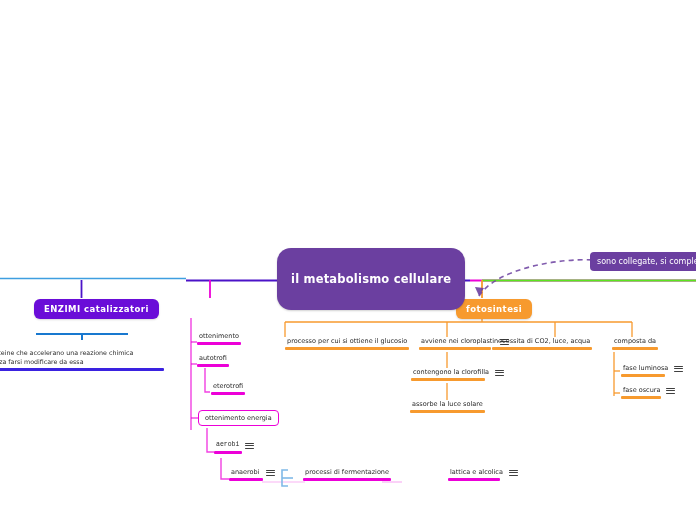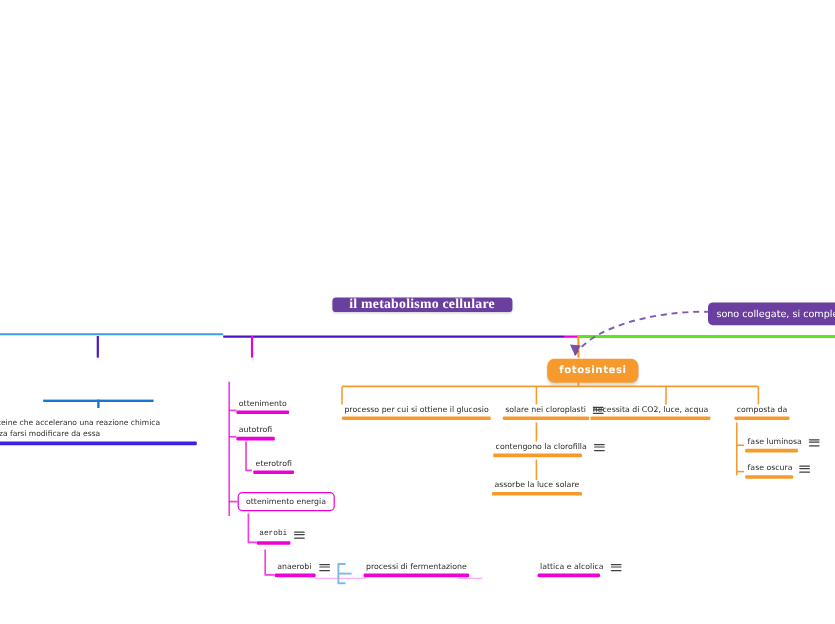--- a/index.html
+++ b/index.html
@@ -30,25 +30,24 @@
   }
 
   
   .root-node {
     position: absolute;
     background: #6b3fa0;
     color: #ffffff;
     font-weight: bold;
     font-size: 11.5px;
     letter-spacing: .2px;
-    border-radius: 3px;
-    padding: 0 14px;
+    border-radius: 14px;
+    padding: 24px 14px;
     white-space: nowrap;
     box-shadow: 0 1px 2px rgba(0,0,0,.18);
-    font-family: Liberation Serif, serif;
   }
 
   
   .pill {
     position: absolute;
     color: #ffffff;
     font-weight: bold;
     font-size: 8.5px;
     letter-spacing: .45px;
     border-radius: 6px;
@@ -210,20 +209,21 @@
     <path d="M447,383 L447,400" stroke="#f79a2e" stroke-width="1.3" fill="none"></path>
 
     <path d="M614,352 L614,396" stroke="#f79a2e" stroke-width="1.3" fill="none"></path>
     <path d="M614,371 L620,371" stroke="#f79a2e" stroke-width="1.3" fill="none"></path>
     <path d="M614,393 L620,393" stroke="#f79a2e" stroke-width="1.3" fill="none"></path>
 
     <path d="M479,296 C497,268 560,258 594,260" stroke="#6b3fa0" stroke-width="1.6" fill="none" stroke-dasharray="5,4" opacity=".85"></path>
     <path d="M479,296 L475,287 L484,288 Z" fill="#6b3fa0" opacity=".9"></path>
   </svg>
 
+  <div class="pill indigo" style="left:34px; top:299px;">ENZIMI catalizzatori</div>
 
   <div class="rule-blue" style="left:36px; top:333px; width:92px;"></div>
   <div class="rule-blue-stub" style="left:81px; top:333px; height:7px;"></div>
 
   <div class="para-leaf" style="left:-12px; top:348px;">
     <div class="leaf-text">proteine che accelerano una reazione chimica senza farsi modificare da essa</div>
     <div class="leaf-bar"></div>
   </div>
 
 
@@ -301,21 +301,21 @@
 
   <div class="leaf orange" style="left:285px; top:337px;">
     <div class="leaf-row">
       <span class="leaf-text">processo per cui si ottiene il glucosio</span>
     </div>
     <div class="leaf-bar"></div>
   </div>
 
   <div class="leaf orange" style="left:419px; top:337px;">
     <div class="leaf-row">
-      <span class="leaf-text">solare nei cloroplasti</span>
+      <span class="leaf-text">avviene nei cloroplasti</span>
       <span class="note-icon">
           <i></i>
           <i></i>
           <i></i>
         </span>
     </div>
     <div class="leaf-bar" style="width:72px;"></div>
   </div>
 
   <div class="leaf orange" style="left:411px; top:368px;">

